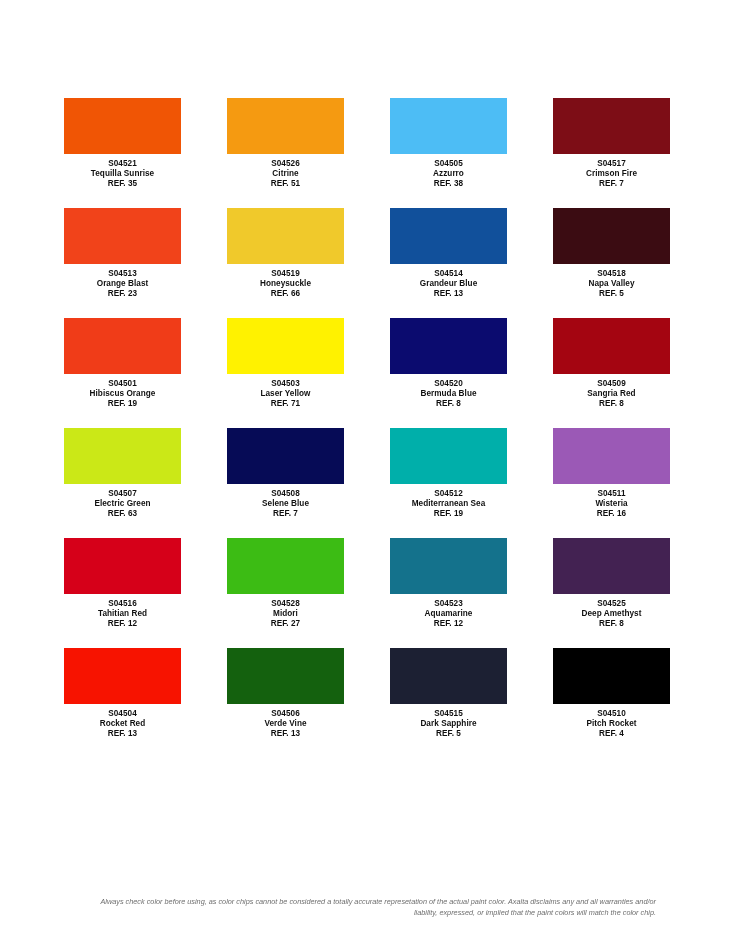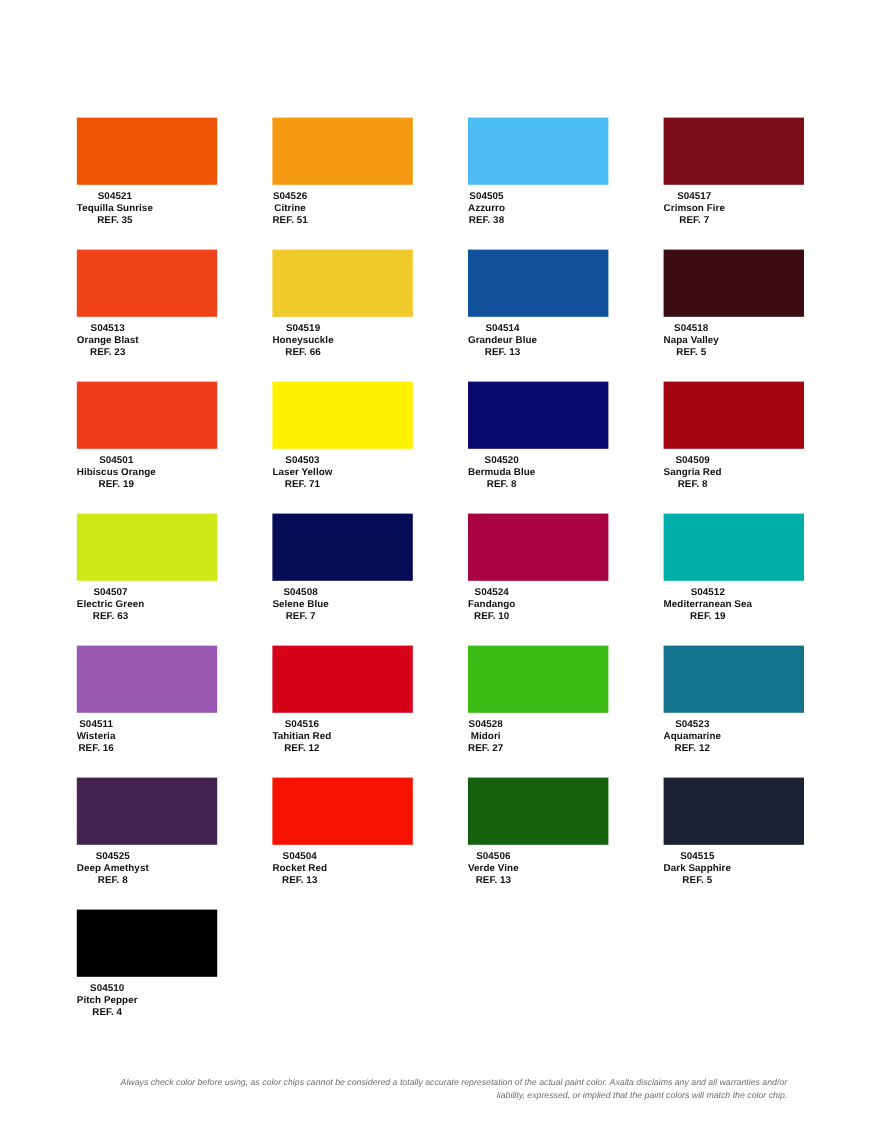--- a/index.html
+++ b/index.html
@@ -33,21 +33,21 @@
     grid-template-columns: repeat(4, 117px);
     column-gap: 46px;
     row-gap: 0px;
   }
 
   .swatch-cell {
     width: 117px;
     height: 110px;
     display: flex;
     flex-direction: column;
-    align-items: flex-start;
+    align-items: center;
   }
 
   .swatch-chip {
     width: 117px;
     height: 56px;
     display: block;
   }
 
   .swatch-labels {
     margin-top: 5px;
@@ -195,28 +195,20 @@
       </div>
       <div class="swatch-cell">
         <div class="swatch-chip" style="background-color: rgb(6, 11, 86);"></div>
         <div class="swatch-labels">
           <span class="swatch-code">S04508</span>
           <span class="swatch-name">Selene Blue</span>
           <span class="swatch-ref">REF. 7</span>
         </div>
       </div>
       <div class="swatch-cell">
-        <div class="swatch-chip" style="background-color: rgb(169, 3, 63);"></div>
-        <div class="swatch-labels">
-          <span class="swatch-code">S04524</span>
-          <span class="swatch-name">Fandango</span>
-          <span class="swatch-ref">REF. 10</span>
-        </div>
-      </div>
-      <div class="swatch-cell">
         <div class="swatch-chip" style="background-color: rgb(0, 175, 170);"></div>
         <div class="swatch-labels">
           <span class="swatch-code">S04512</span>
           <span class="swatch-name">Mediterranean Sea</span>
           <span class="swatch-ref">REF. 19</span>
         </div>
       </div>
       <div class="swatch-cell">
         <div class="swatch-chip" style="background-color: rgb(155, 89, 182);"></div>
         <div class="swatch-labels">
@@ -278,21 +270,21 @@
         <div class="swatch-labels">
           <span class="swatch-code">S04515</span>
           <span class="swatch-name">Dark Sapphire</span>
           <span class="swatch-ref">REF. 5</span>
         </div>
       </div>
       <div class="swatch-cell">
         <div class="swatch-chip" style="background-color: rgb(0, 0, 0);"></div>
         <div class="swatch-labels">
           <span class="swatch-code">S04510</span>
-          <span class="swatch-name">Pitch Pepper</span>
+          <span class="swatch-name">Pitch Rocket</span>
           <span class="swatch-ref">REF. 4</span>
         </div>
       </div>
     </div>
 
   <div class="footer">
     <p class="footer-text">Always check color before using, as color chips cannot be considered a totally accurate represetation of the actual paint color. Axalta disclaims any and all warranties and/or liability, expressed, or implied that the paint colors will match the color chip.</p>
   </div>
 
 </div>

